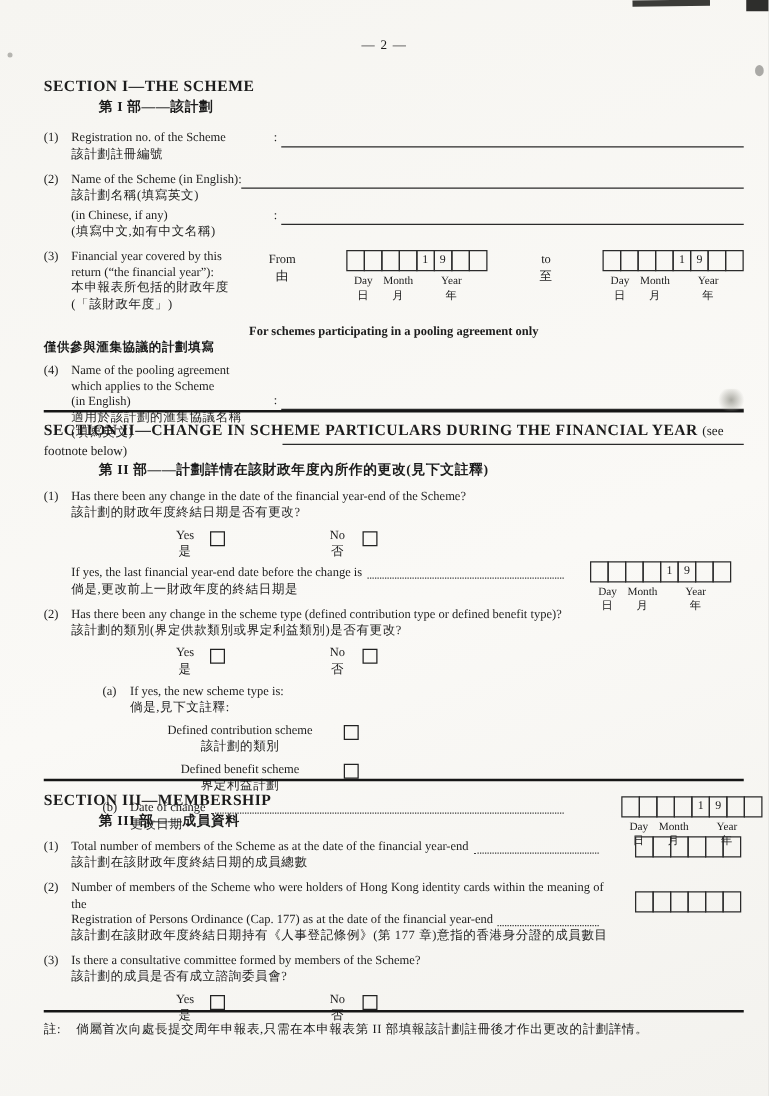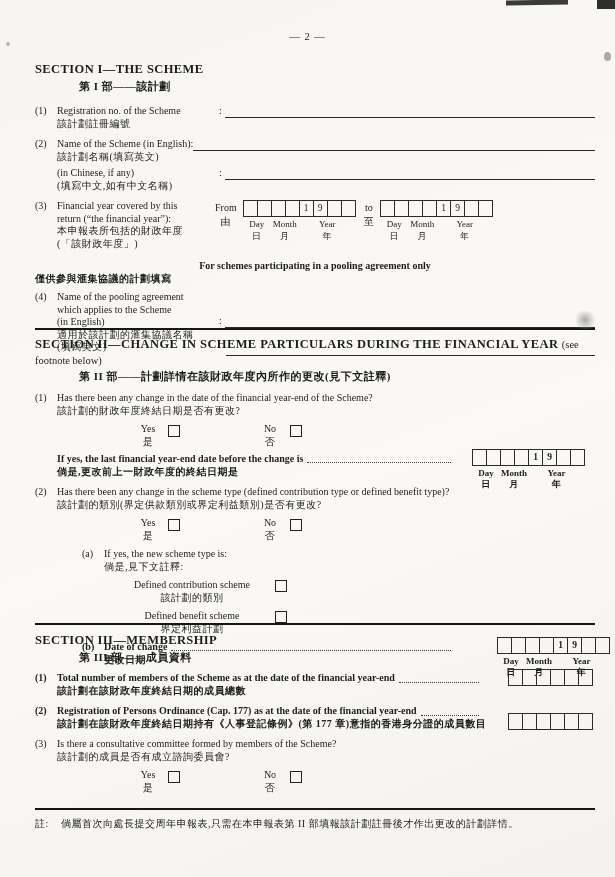--- a/index.html
+++ b/index.html
@@ -28,24 +28,24 @@
   .yn{display:flex;width:122px;}
   .ynl{width:26px;text-align:center;line-height:1.3;}
   .yn .cb{margin-left:7px;margin-top:3px;}
   .cells{display:flex;}
   .cell{flex:none;width:13px;height:15px;border:1px solid #2b2b2b;margin-left:-1px;text-align:center;line-height:15px;font-size:9.5px;}
   .cell:first-child{margin-left:0;}
   .dlbls{display:flex;margin-top:2px;font-size:9px;}
   .dlbls.zh2{margin-top:0;font-size:9px;}
   .d2{width:28px;text-align:center;}
   .d4{width:57px;text-align:center;}
-  .fyrow{display:flex;align-items:flex-start;}
+  .fyrow{display:flex;align-items:flex-start;justify-content:space-between;}
   .fromto{flex:none;text-align:center;margin:1px 6px 0 0;line-height:1.35;}
   .fromto.to{margin:1px 6px 0 8px;}
-  .relrow{position:relative;font-weight:bold;}
+  .relrow{position:relative;}
   .absgrp{position:absolute;right:10px;top:-4px;}
   .memgrp{position:absolute;right:2px;top:-3px;display:flex;}
   .divider-top{border-top:2px solid #161616;}
   .subrow{margin-left:25px;display:flex;}
   .optrow{display:flex;margin:5px 0 0 52px;text-align:center;}
   .optlbl{flex:none;width:166px;line-height:1.3;}
   .optrow .cb{margin-top:2px;}
   .noterow{display:flex;}
   .notelbl{flex:none;width:34px;font-style:italic;}
   .notelbl-zh{flex:none;width:26px;}
@@ -334,20 +334,21 @@
         <span class="cell"></span>
         <span class="cell"></span>
         <span class="cell"></span>
         <span class="cell"></span>
       </div>
     </div>
 
     <div class="qrow relrow mt8">
       <span class="qnum">(2)</span>
       <div class="qmain">
+        <div class="just" style="padding-right:112px;">Number of members of the Scheme who were holders of Hong Kong identity cards within the meaning of the</div>
         <div class="line-row" style="padding-right:112px;">
           <span>Registration of Persons Ordinance (Cap. 177) as at the date of the financial year-end</span>
           <span class="leader"></span>
         </div>
         <div class="zh">該計劃在該財政年度終結日期持有《人事登記條例》(第 177 章)意指的香港身分證的成員數目</div>
       </div>
       <div class="memgrp" style="top:8px;">
         <span class="cell"></span>
         <span class="cell"></span>
         <span class="cell"></span>

